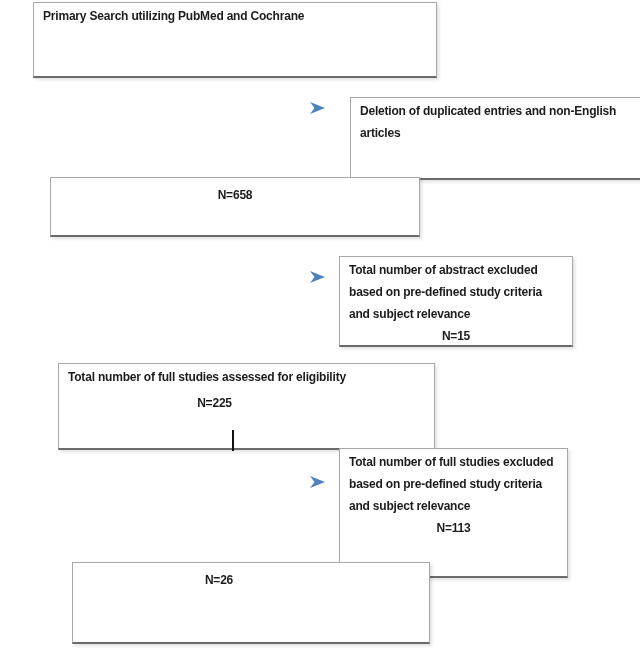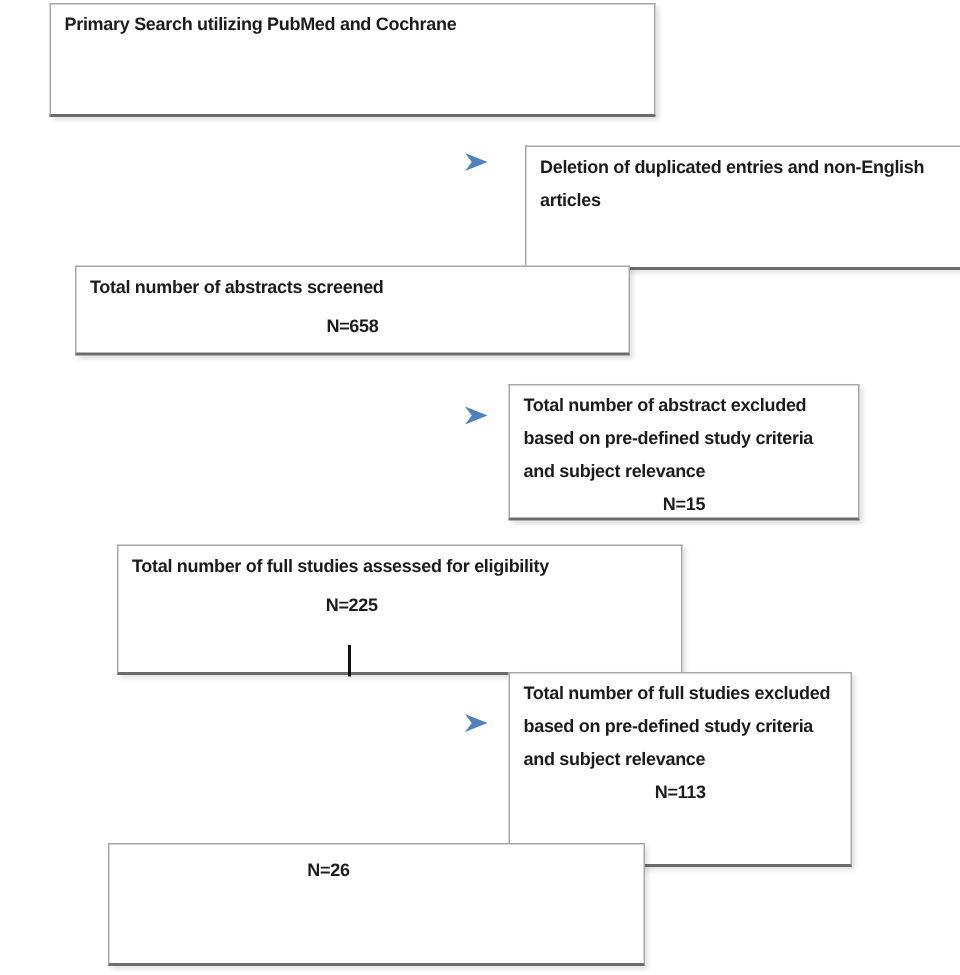--- a/index.html
+++ b/index.html
@@ -36,21 +36,21 @@
   .flow-box .count {
     line-height: 22px;
     text-align: center;
     margin-top: 4px;
   }
   
   .b1 { left: 33px;  top: 2px;   width: 404px; height: 76px; }
   .b2 { left: 350px; top: 97px;  width: 305px; height: 83px; }
   .b3 { left: 50px;  top: 177px; width: 370px; height: 60px; }
   .b4 { left: 339px; top: 256px; width: 234px; height: 91px; }
-  .b5 { left: 58px;  top: 363px; width: 377px; height: 87px; margin-left: 20px; }
+  .b5 { left: 58px;  top: 363px; width: 377px; height: 87px; }
   .b6 { left: 339px; top: 448px; width: 229px; height: 130px; }
   .b7 { left: 72px;  top: 562px; width: 358px; height: 82px; }
   .b1 .count { margin-top: 8px; }
   .b5 .count, .b7 .count { transform: translateX(-32px); }
   .b4 .count, .b6 .count { margin-top: 0px; }
 
   .arrow {
     position: absolute;
     width: 100px;
     height: 18px;
@@ -89,21 +89,20 @@
       <path d="M82,3 L97,9 L82,15 L86.5,9 Z" fill="#4f81bd"></path>
     </svg>
   </div>
 
   <div class="flow-box b2">
     <div class="label">Deletion of duplicated entries and non-English
 articles</div>
   </div>
 
   <div class="flow-box b3">
-    <div class="label">Total number of abstracts screened</div>
     <div class="count">N=658</div>
   </div>
 
   <div class="arrow a2">
     <svg width="100" height="18" viewBox="0 0 100 18">
       <defs>
         <linearGradient id="ag2" x1="0" y1="0" x2="1" y2="0">
           <stop offset="0" stop-color="#cfcfcf"></stop>
           <stop offset="1" stop-color="#9db8da"></stop>
         </linearGradient>

